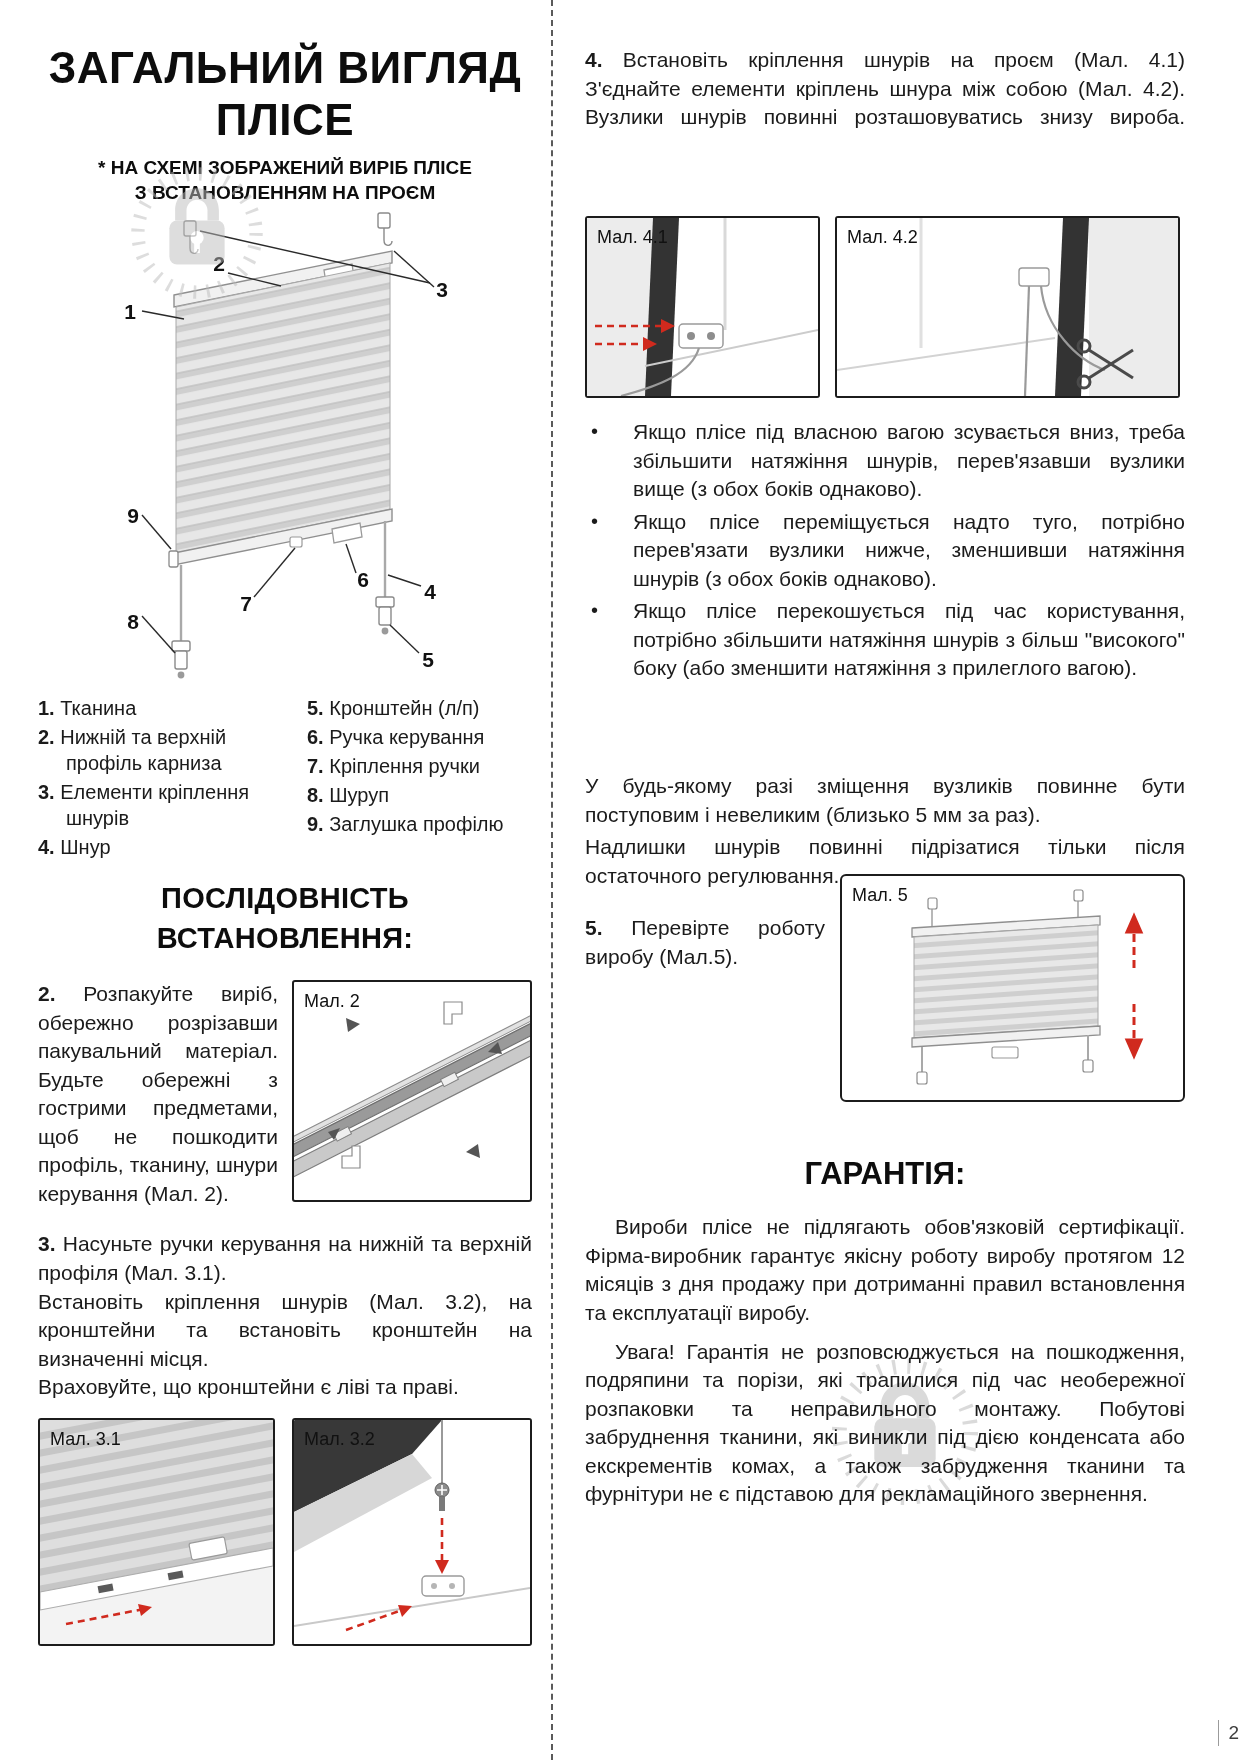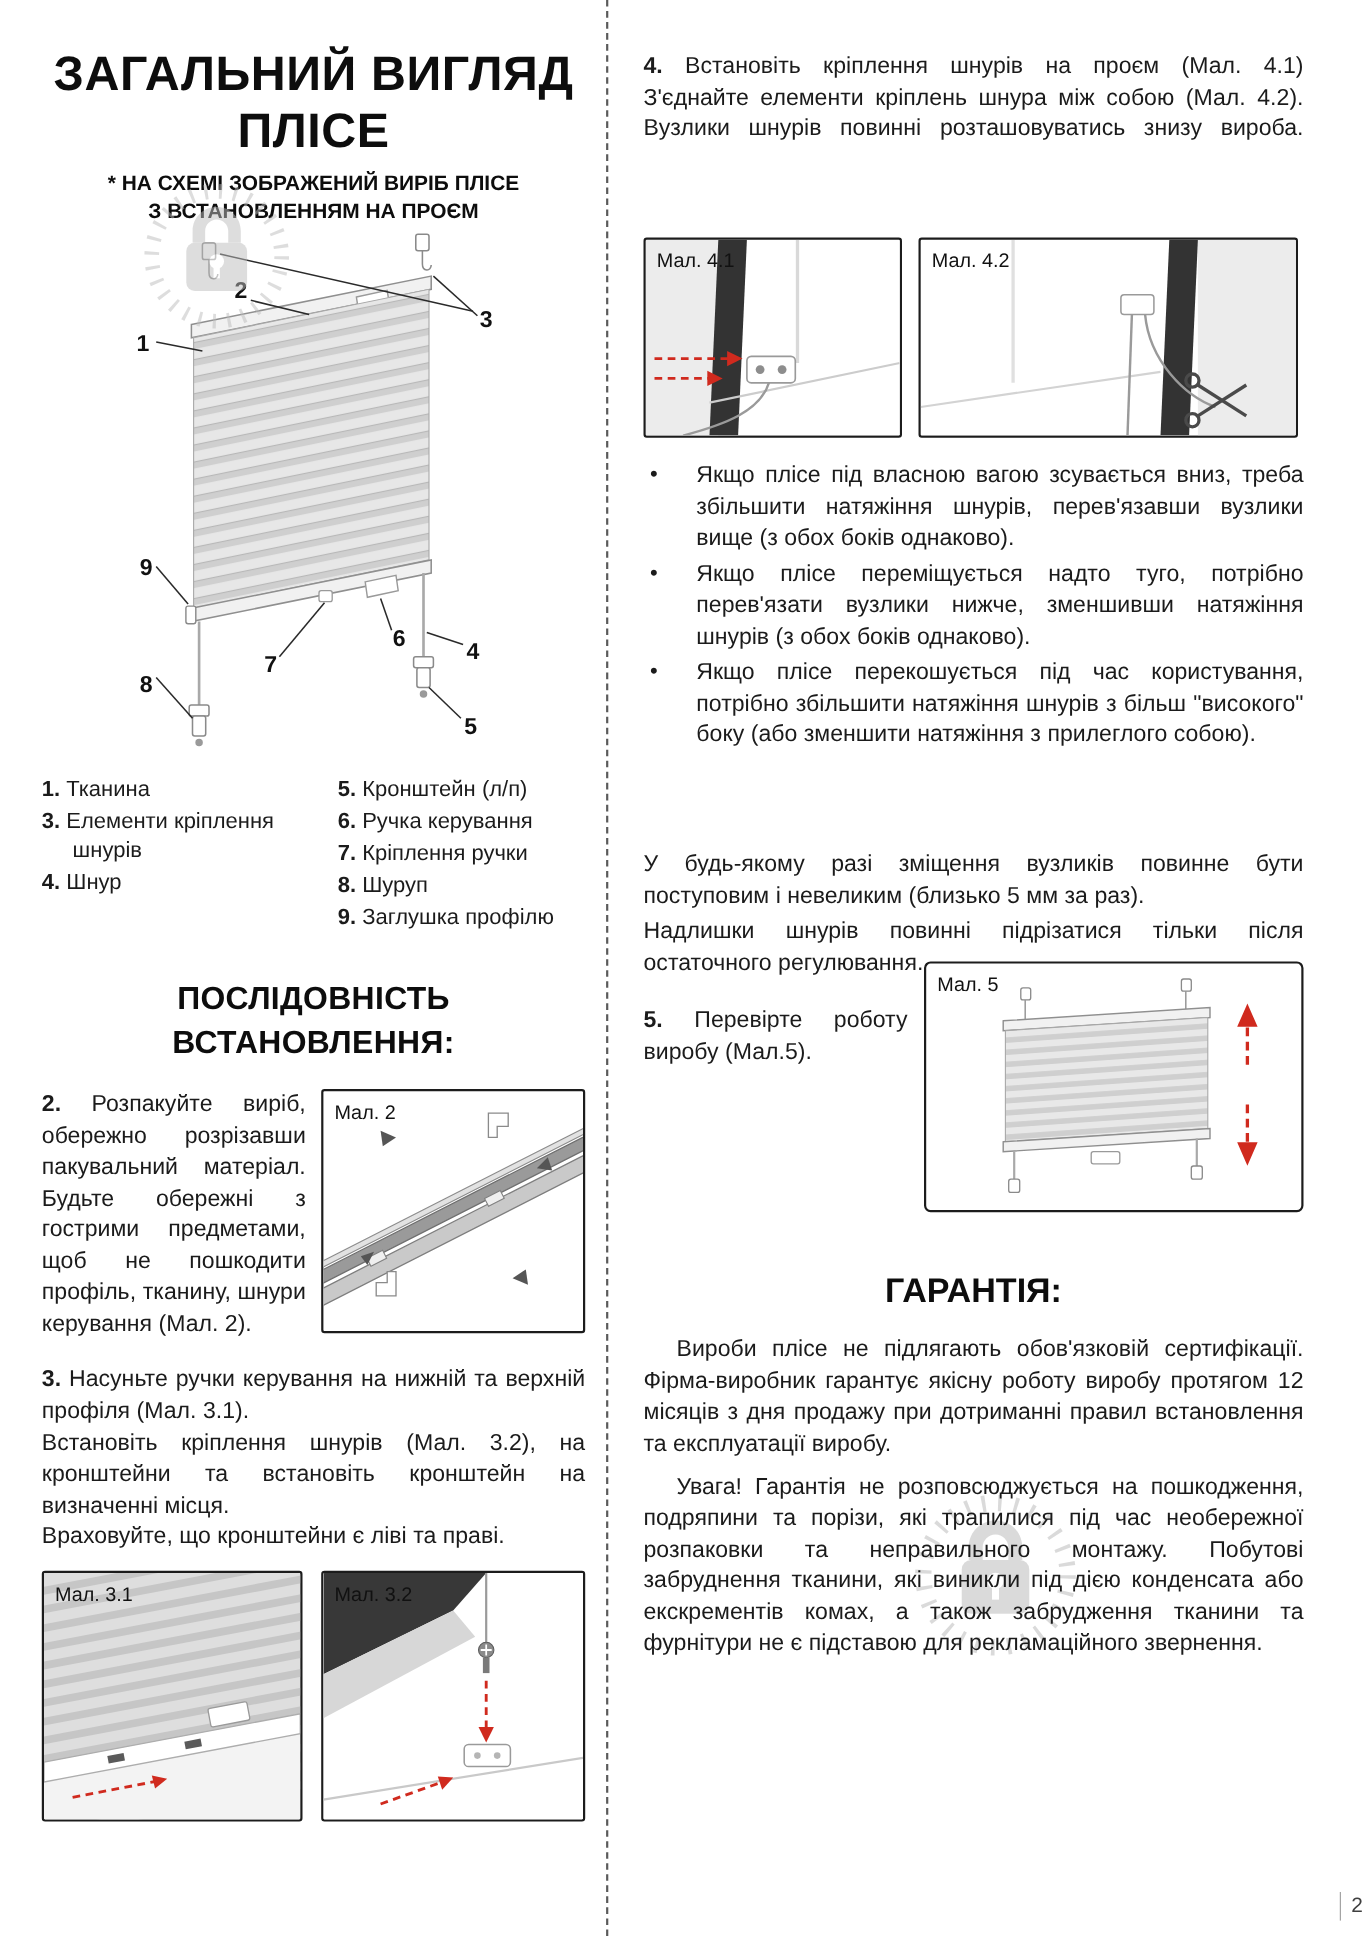--- a/index.html
+++ b/index.html
@@ -28,21 +28,21 @@
   .title span { display: block; }
   .subtitle { margin-top: 10px; text-align: center; font-weight: 700; font-size: 19px; line-height: 1.3; color: #0d0d0d; }
   .subtitle span { display: block; }
 
   .main-diagram { margin-top: 2px; height: 478px; position: relative; }
   .diagram-svg text {
     font-family: "Liberation Sans", sans-serif;
     font-size: 21px; font-weight: 700; fill: #111; text-anchor: middle;
   }
 
-  .legend { display: flex; gap: 14px; margin-top: 20px; min-height: 172px; }
+  .legend { display: flex; gap: 14px; margin-top: 10px; min-height: 172px; }
   .legend-col1 { width: 255px; }
   .legend-col2 { width: 225px; }
   .legend-item { padding-left: 28px; text-indent: -28px; font-size: 20px; line-height: 1.3; margin-bottom: 3px; }
   .legend-item b { font-weight: 700; }
 
   .seq-heading { margin-top: 12px; text-align: center; font-weight: 800; font-size: 29px; letter-spacing: .3px; color: #0d0d0d; }
 
   .body { text-align: justify; }
   .body b { font-weight: 700; }
   .jlast { text-align-last: justify; }
@@ -189,20 +189,21 @@
       <text x="325" y="380">6</text>
       <text x="208" y="404">7</text>
       <text x="95" y="422">8</text>
       <text x="95" y="316">9</text>
     </svg>
   </div>
 
   <div class="legend">
     <div class="legend-col1">
       <div class="legend-item"><b>1.</b> <span>Тканина</span></div>
+      <div class="legend-item"><b>2.</b> <span>Нижній та верхній профіль карниза</span></div>
       <div class="legend-item"><b>3.</b> <span>Елементи кріплення шнурів</span></div>
       <div class="legend-item"><b>4.</b> <span>Шнур</span></div>
     </div>
     <div class="legend-col2">
       <div class="legend-item"><b>5.</b> <span>Кронштейн (л/п)</span></div>
       <div class="legend-item"><b>6.</b> <span>Ручка керування</span></div>
       <div class="legend-item"><b>7.</b> <span>Кріплення ручки</span></div>
       <div class="legend-item"><b>8.</b> <span>Шуруп</span></div>
       <div class="legend-item"><b>9.</b> <span>Заглушка профілю</span></div>
     </div>
@@ -359,21 +360,21 @@
     <div class="bullet">
       <span class="marker">•</span>
       <span class="btext">Якщо плісе під власною вагою зсувається вниз, треба збільшити натяжіння шнурів, перев'язавши вузлики вище (з обох боків однаково).</span>
     </div>
     <div class="bullet">
       <span class="marker">•</span>
       <span class="btext">Якщо плісе переміщується надто туго, потрібно перев'язати вузлики нижче, зменшивши натяжіння шнурів (з обох боків однаково).</span>
     </div>
     <div class="bullet">
       <span class="marker">•</span>
-      <span class="btext">Якщо плісе перекошується під час користування, потрібно збільшити натяжіння шнурів з більш "високого" боку (або зменшити натяжіння з прилеглого собою).</span>
+      <span class="btext">Якщо плісе перекошується під час користування, потрібно збільшити натяжіння шнурів з більш "високого" боку (або зменшити натяжіння з прилеглого вагою).</span>
     </div>
   </div>
 
   <p class="body note">У будь-якому разі зміщення вузликів повинне бути поступовим і невеликим (близько 5 мм за раз).</p>
   <p class="body note">Надлишки шнурів повинні підрізатися тільки після остаточного регулювання.</p>
 
   <div class="step5-section">
     <div class="fig fig5">
       <div class="fig-label">Мал. 5</div>
       <svg width="341" height="224" viewBox="0 0 341 224">

